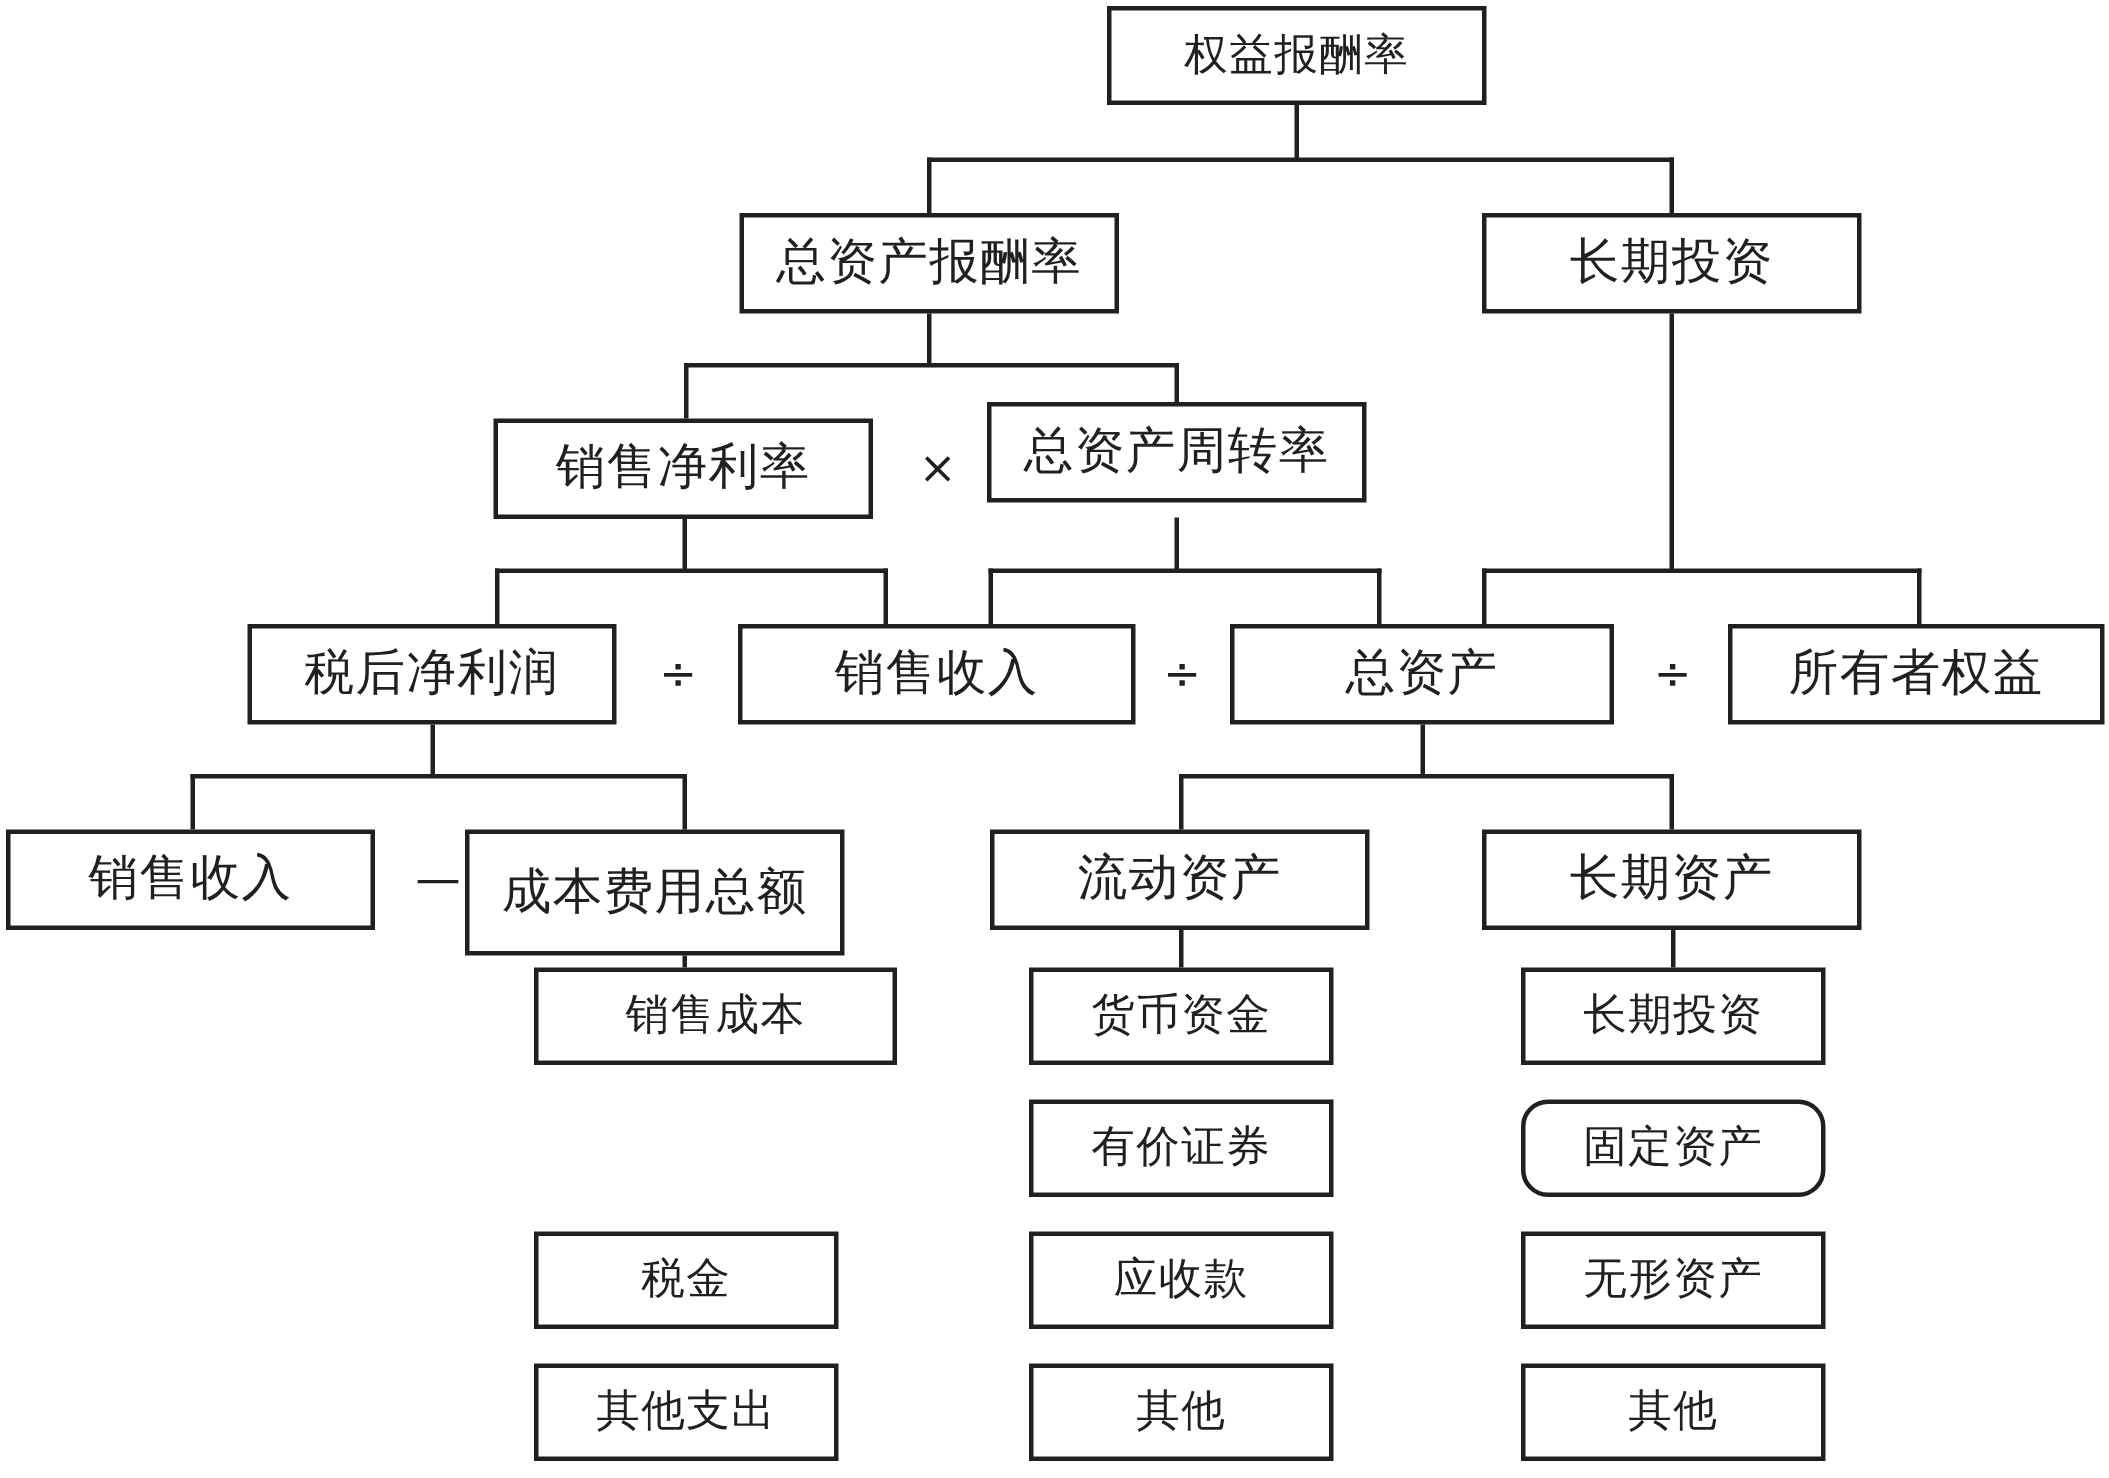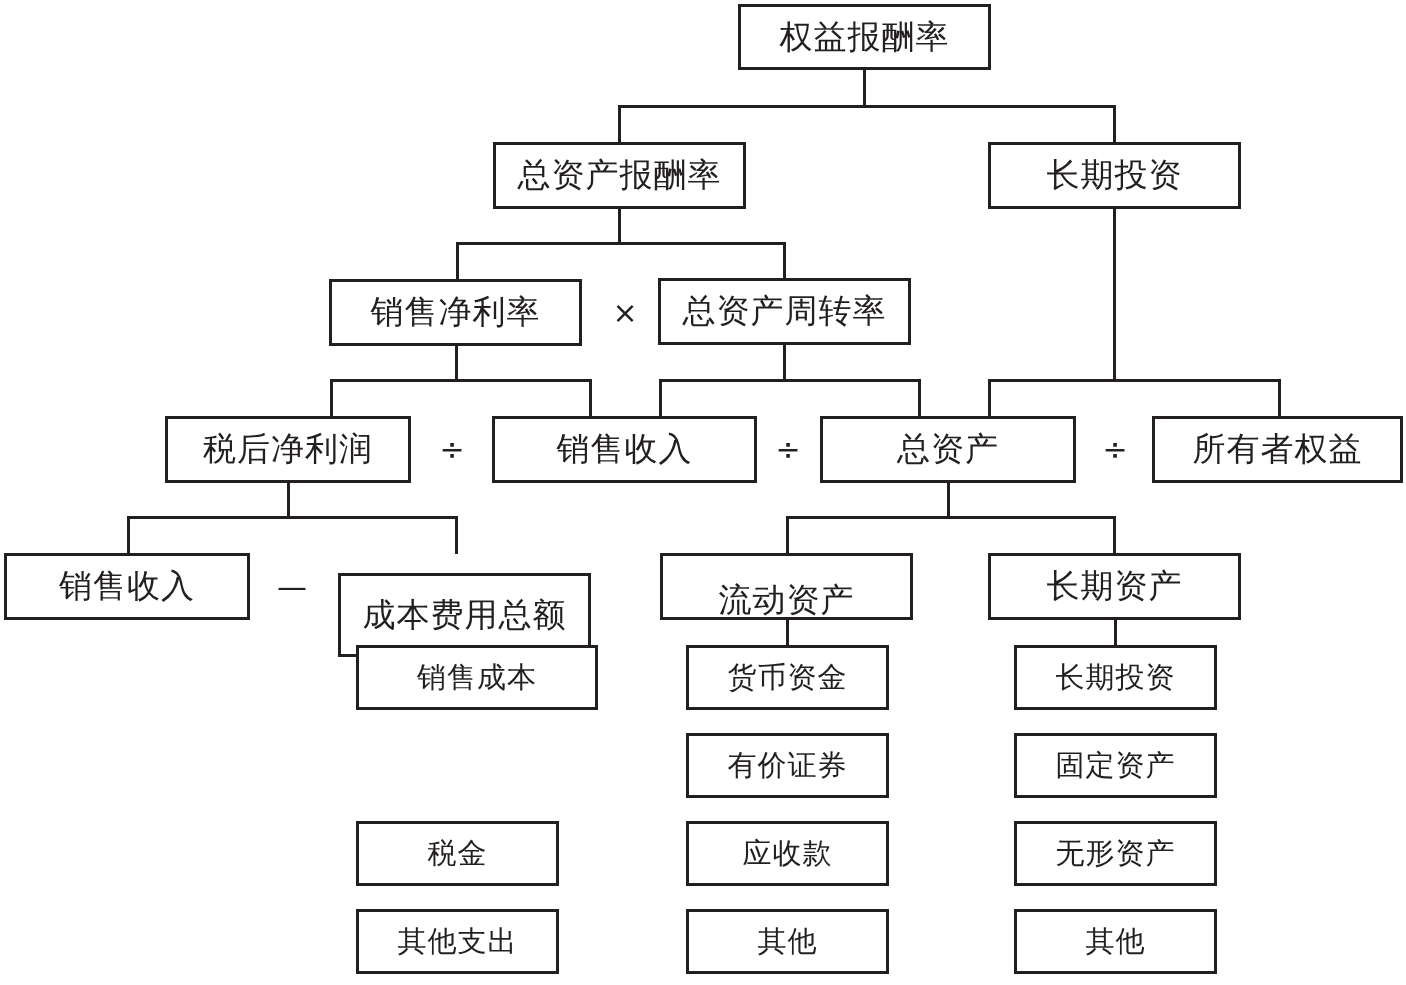--- a/index.html
+++ b/index.html
@@ -18,21 +18,21 @@
     background:#ffffff;
     display:flex;
     align-items:center;
     justify-content:center;
     color:#231f20;
     line-height:1;
     letter-spacing:1px;
     white-space:nowrap;
     z-index:3;
   }
-  .node.lvl-top{font-size:33px;}
+  .node.lvl-top{font-size:29px;}
   .node.lvl-mid{font-size:33px;}
   .node.lvl-leaf{font-size:29px;border-width:3px;}
   .op{
     position:absolute;
     color:#231f20;
     font-size:30px;
     line-height:1;
     display:flex;
     align-items:center;
     justify-content:center;
@@ -102,21 +102,21 @@
   <div class="node lvl-mid" style="left:988px;top:142px;width:253px;height:67px;">
     <span>长期投资</span>
   </div>
 
   <div class="node lvl-mid" style="left:329px;top:279px;width:253px;height:67px;">
     <span>销售净利率</span>
   </div>
 
   <div class="op" style="left:592px;top:300px;width:66px;height:26px;">×</div>
 
-  <div class="node lvl-mid" style="left:658px;top:278px;width:253px;height:67px;">
+  <div class="node lvl-mid" style="left:658px;top:268px;width:253px;height:67px;">
     <span>总资产周转率</span>
   </div>
 
   <div class="node lvl-mid" style="left:165px;top:416px;width:246px;height:67px;">
     <span>税后净利润</span>
   </div>
 
   <div class="op" style="left:422px;top:437px;width:60px;height:26px;">÷</div>
 
   <div class="node lvl-mid" style="left:492px;top:416px;width:265px;height:67px;">
@@ -134,25 +134,25 @@
   <div class="node lvl-mid" style="left:1152px;top:416px;width:251px;height:67px;">
     <span>所有者权益</span>
   </div>
 
   <div class="node lvl-mid" style="left:4px;top:553px;width:246px;height:67px;">
     <span>销售收入</span>
   </div>
 
   <div class="op" style="left:262px;top:574px;width:60px;height:26px;">—</div>
 
-  <div class="node lvl-mid" style="left:338px;top:553px;width:253px;height:84px;margin-top:20px;">
+  <div class="node lvl-mid" style="left:310px;top:553px;width:253px;height:84px;">
     <span>成本费用总额</span>
   </div>
 
-  <div class="node lvl-mid" style="left:660px;top:553px;width:253px;height:67px;align-items:flex-end;">
+  <div class="node lvl-mid" style="left:660px;top:553px;width:253px;height:67px;">
     <span>流动资产</span>
   </div>
 
   <div class="node lvl-mid" style="left:988px;top:553px;width:253px;height:67px;text-align:center;">
     <span>长期资产</span>
   </div>
 
   <div class="node lvl-leaf" style="left:356px;top:645px;width:242px;height:65px;">
     <span>销售成本</span>
   </div>
@@ -172,21 +172,21 @@
   <div class="node lvl-leaf" style="left:686px;top:821px;width:203px;height:65px;align-items:center;">
     <span>应收款</span>
   </div>
   <div class="node lvl-leaf" style="left:686px;top:909px;width:203px;height:65px;">
     <span>其他</span>
   </div>
 
   <div class="node lvl-leaf" style="left:1014px;top:645px;width:203px;height:65px;">
     <span>长期投资</span>
   </div>
-  <div class="node lvl-leaf" style="left:1014px;top:733px;width:203px;height:65px;">
+  <div class="node lvl-leaf" style="left:1014px;top:733px;width:203px;height:65px;border-radius:18px;">
     <span>固定资产</span>
   </div>
   <div class="node lvl-leaf" style="left:1014px;top:821px;width:203px;height:65px;">
     <span>无形资产</span>
   </div>
   <div class="node lvl-leaf" style="left:1014px;top:909px;width:203px;height:65px;">
     <span>其他</span>
   </div>
 
 </div>

